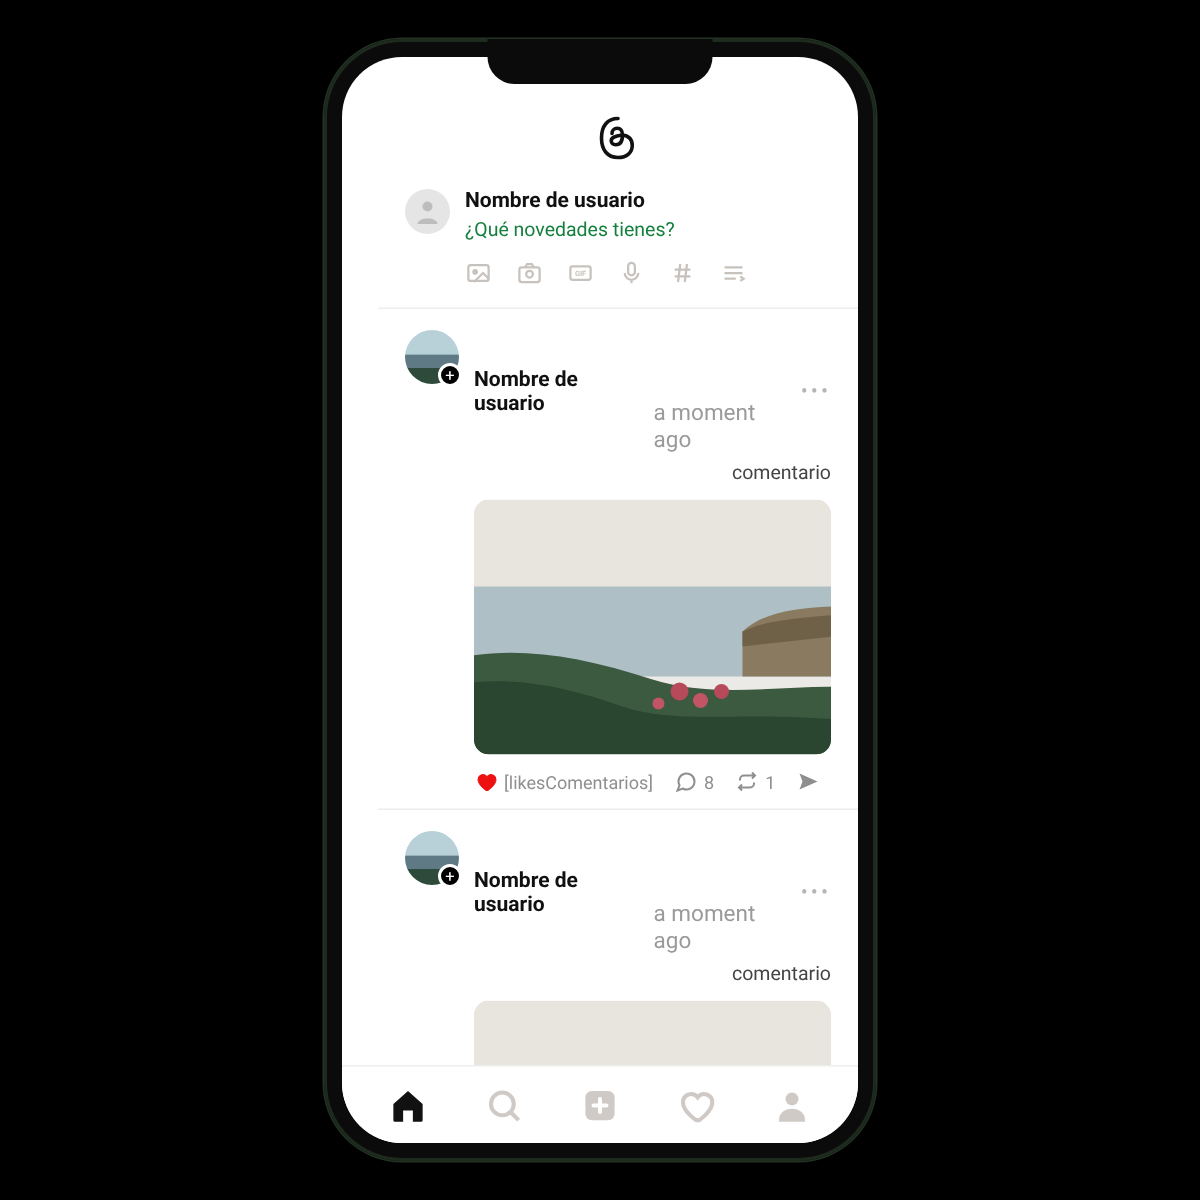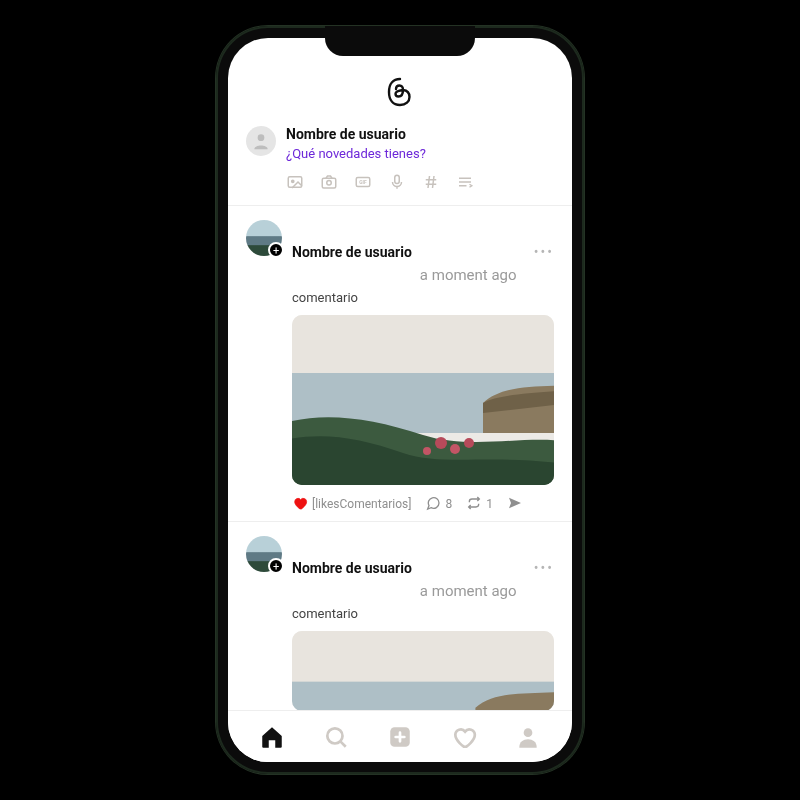--- a/index.html
+++ b/index.html
@@ -42,20 +42,21 @@
     background: #0b0b0b;
     border-bottom-left-radius: 18px;
     border-bottom-right-radius: 18px;
     z-index: 50;
   }
   .content {
     flex: 1;
     overflow: hidden;
     display: flex;
     flex-direction: column;
+    padding-left: 24px;
   }
   .scroll {
     flex: 1;
     overflow: hidden;
   }
   .logo-wrap {
     display: flex;
     justify-content: center;
     padding-top: 38px;
     padding-bottom: 8px;
@@ -76,21 +77,21 @@
     border-radius: 50%;
     background: #e5e5e5;
     display: flex;
     align-items: center;
     justify-content: center;
     flex-shrink: 0;
   }
   .avatar-sm svg { width: 20px; height: 20px; fill: #bdbdbd; }
   .composer-body { flex: 1; }
   .composer-name { font-weight: 700; font-size: 14px; color: #111; }
-  .composer-prompt { font-size: 13px; color: #6d28d9; margin-top: 4px; }
+  .composer-prompt { font-size: 13px; color: #15803d; margin-top: 4px; }
   .composer-icons {
     display: flex;
     gap: 16px;
     margin-top: 12px;
   }
   .composer-icons .ci { width: 18px; height: 18px; color: #c7c2bd; }
   .post {
     padding: 14px 18px 10px 18px;
     border-bottom: 1px solid #eee;
   }
@@ -134,21 +135,21 @@
   }
   .post-body { flex: 1; min-width: 0; }
   .post-title-row {
     display: flex;
     align-items: center;
     gap: 8px;
   }
   .post-name { font-weight: 700; font-size: 14px; color: #111; }
   .post-time { font-size: 15px; color: #9a9a9a; margin-top: 46px; }
   .post-more { margin-left: auto; color: #b5b5b5; font-size: 14px; letter-spacing: 2px; }
-  .post-text { font-size: 13px; color: #444; margin-top: 6px; }
+  .post-text { font-size: 13px; color: #444; margin-top: 6px; text-align: right; }
   .post-image {
     margin-top: 10px;
     width: 100%;
     height: 170px;
     border-radius: 10px;
     overflow: hidden;
     position: relative;
   }
   .post-image.short { height: 80px; }
   .coast-svg { width: 100%; height: 100%; display: block; }

